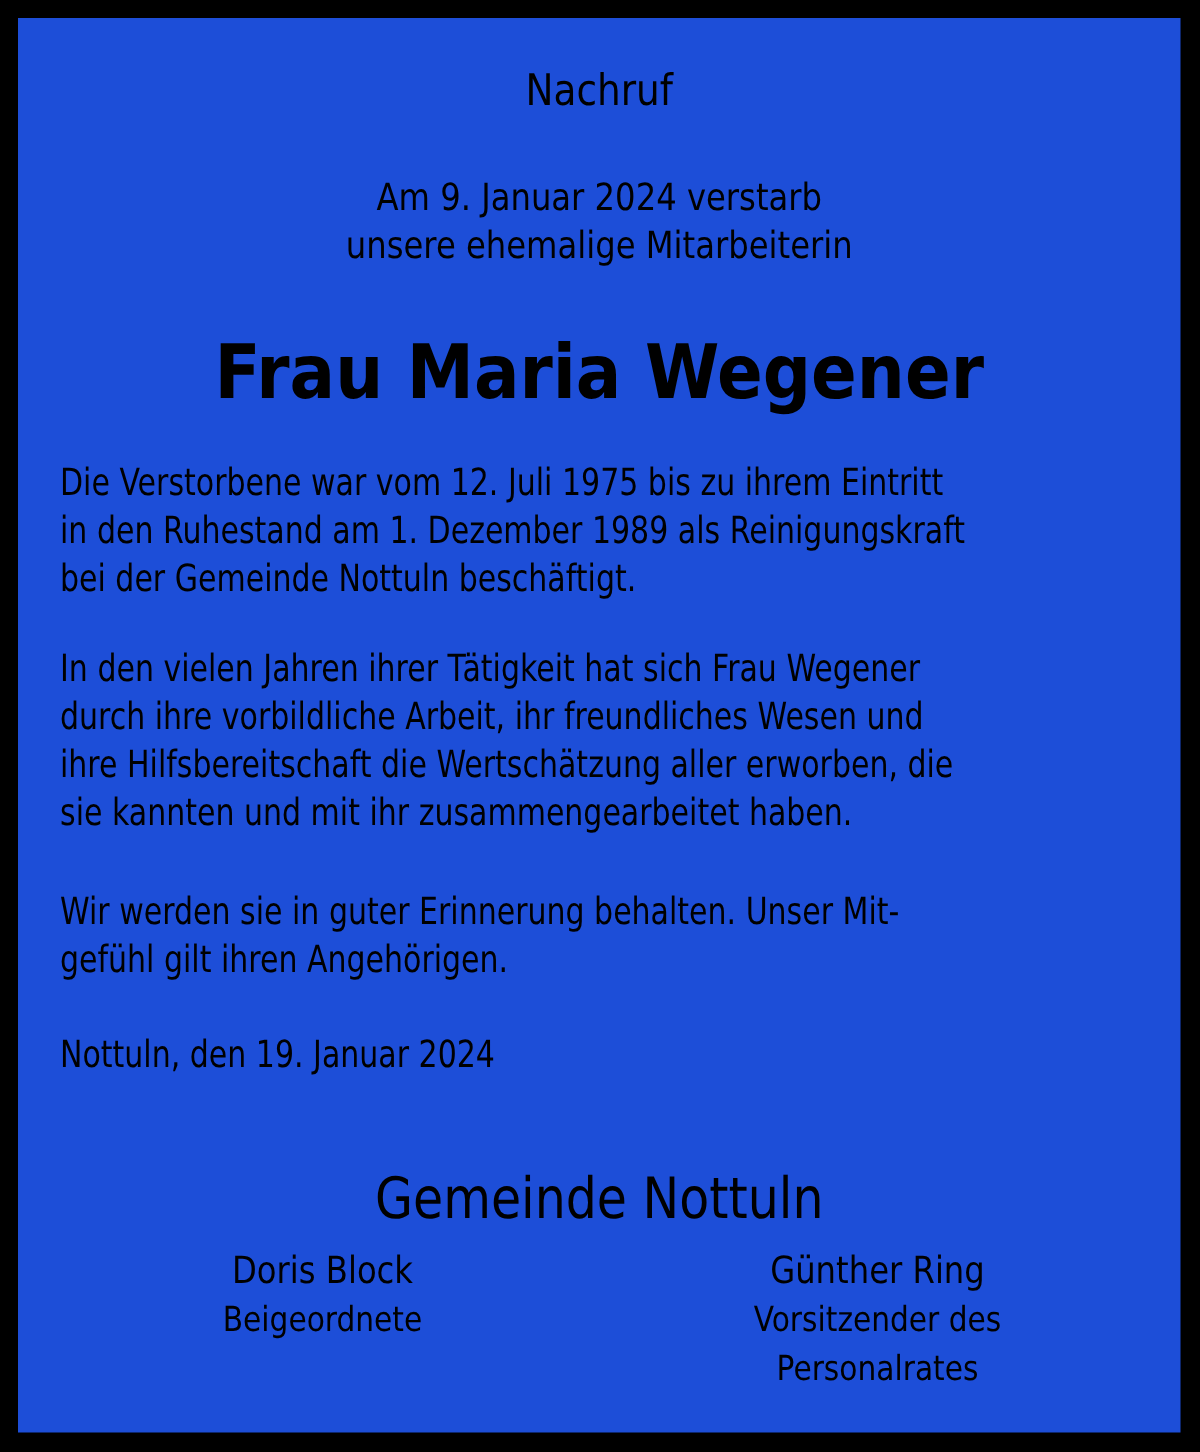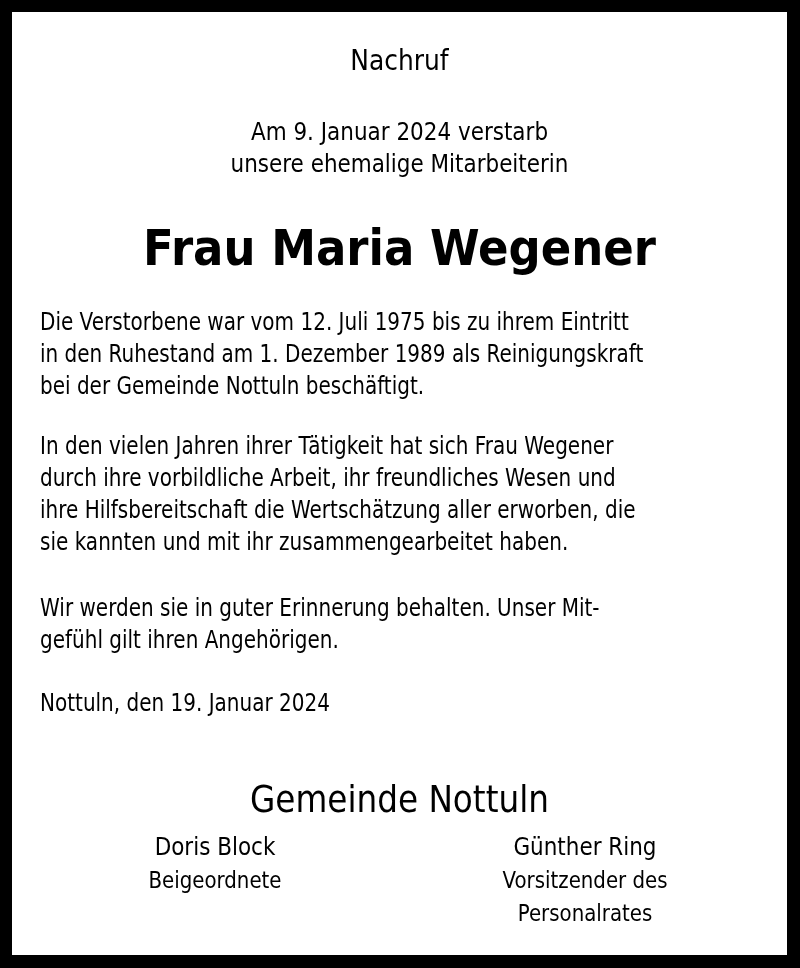--- a/index.html
+++ b/index.html
@@ -2,21 +2,21 @@
 <html><head>
 <meta charset="utf-8">
 <style>
   html, body { margin: 0; padding: 0; }
   body {
     width: 800px; height: 968px; background: #000; position: relative; overflow: hidden;
     font-family: "DejaVu Sans", sans-serif; color: #000;
   }
   .card {
     position: absolute; left: 12px; top: 12px; width: 775px; height: 943px;
-    background: #ffffff;
+    background: #1d4ed8;
   }
   .t { position: absolute; white-space: nowrap; line-height: 1; }
   .center { left: 0; width: 775px; text-align: center; }
   .heading { top: 34px; font-size: 29px; transform: scaleX(0.86); transform-origin: center top; }
   .intro { font-size: 25px; transform: scaleX(0.86); transform-origin: center top; }
   .name { top: 211px; font-size: 50px; font-weight: bold; transform: scaleX(0.90); transform-origin: center top; }
   .body-line { left: 28px; font-size: 25px; transform: scaleX(0.80); transform-origin: left top; }
   .org { top: 768px; font-size: 38px; transform: scaleX(0.86); transform-origin: center top; }
   .sig { font-size: 25px; text-align: center; width: 300px; transform: scaleX(0.86); transform-origin: center top; }
 </style>

